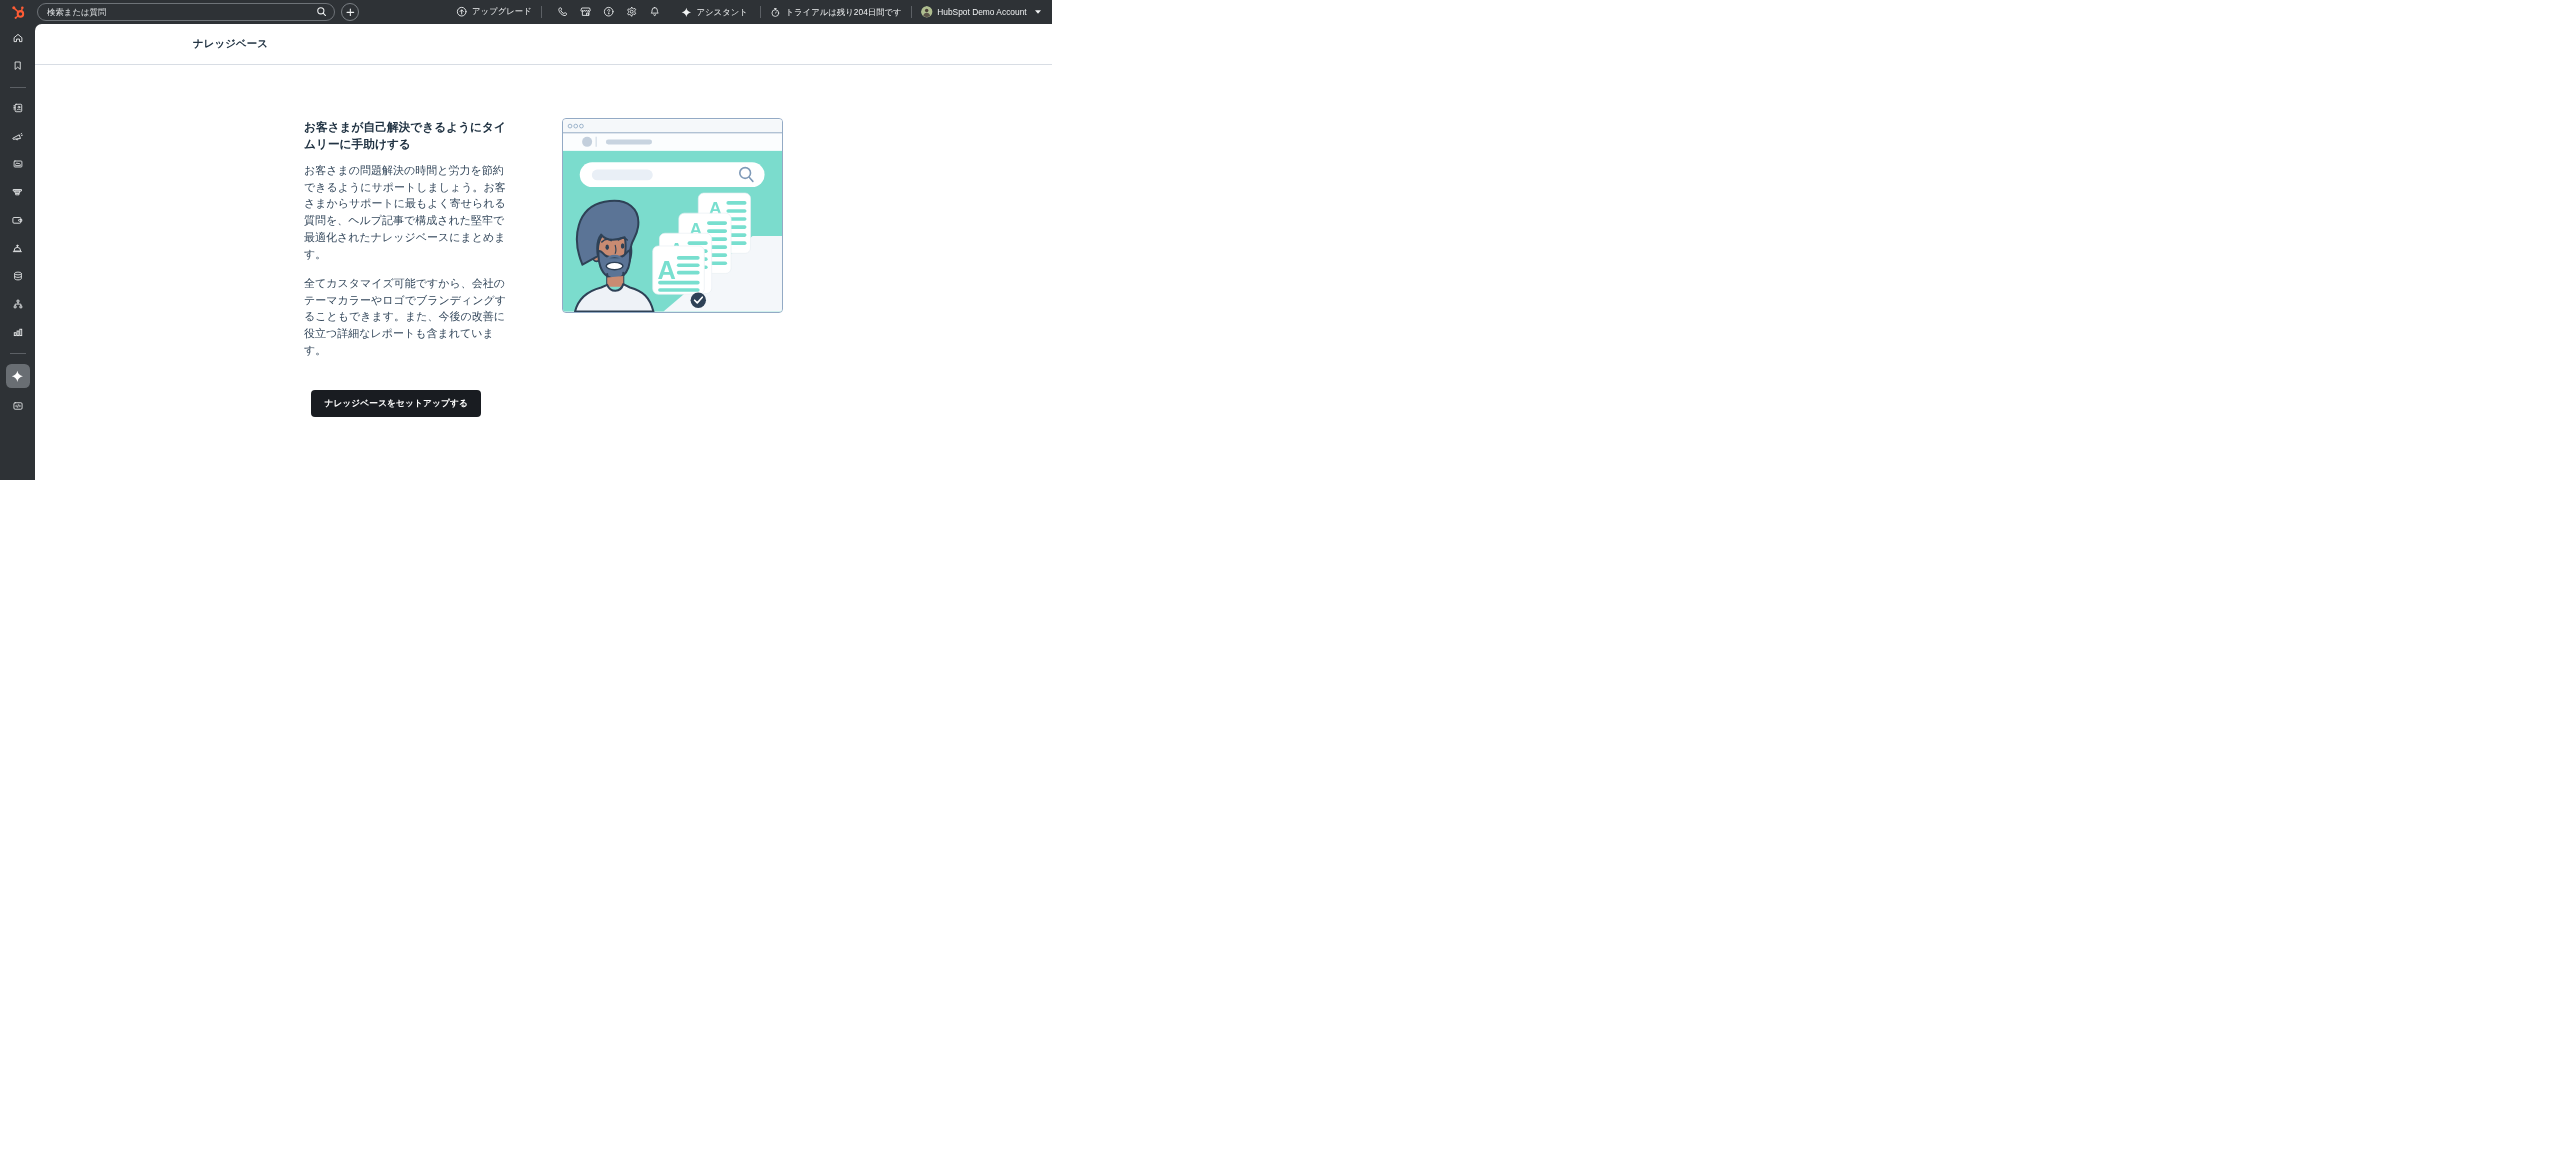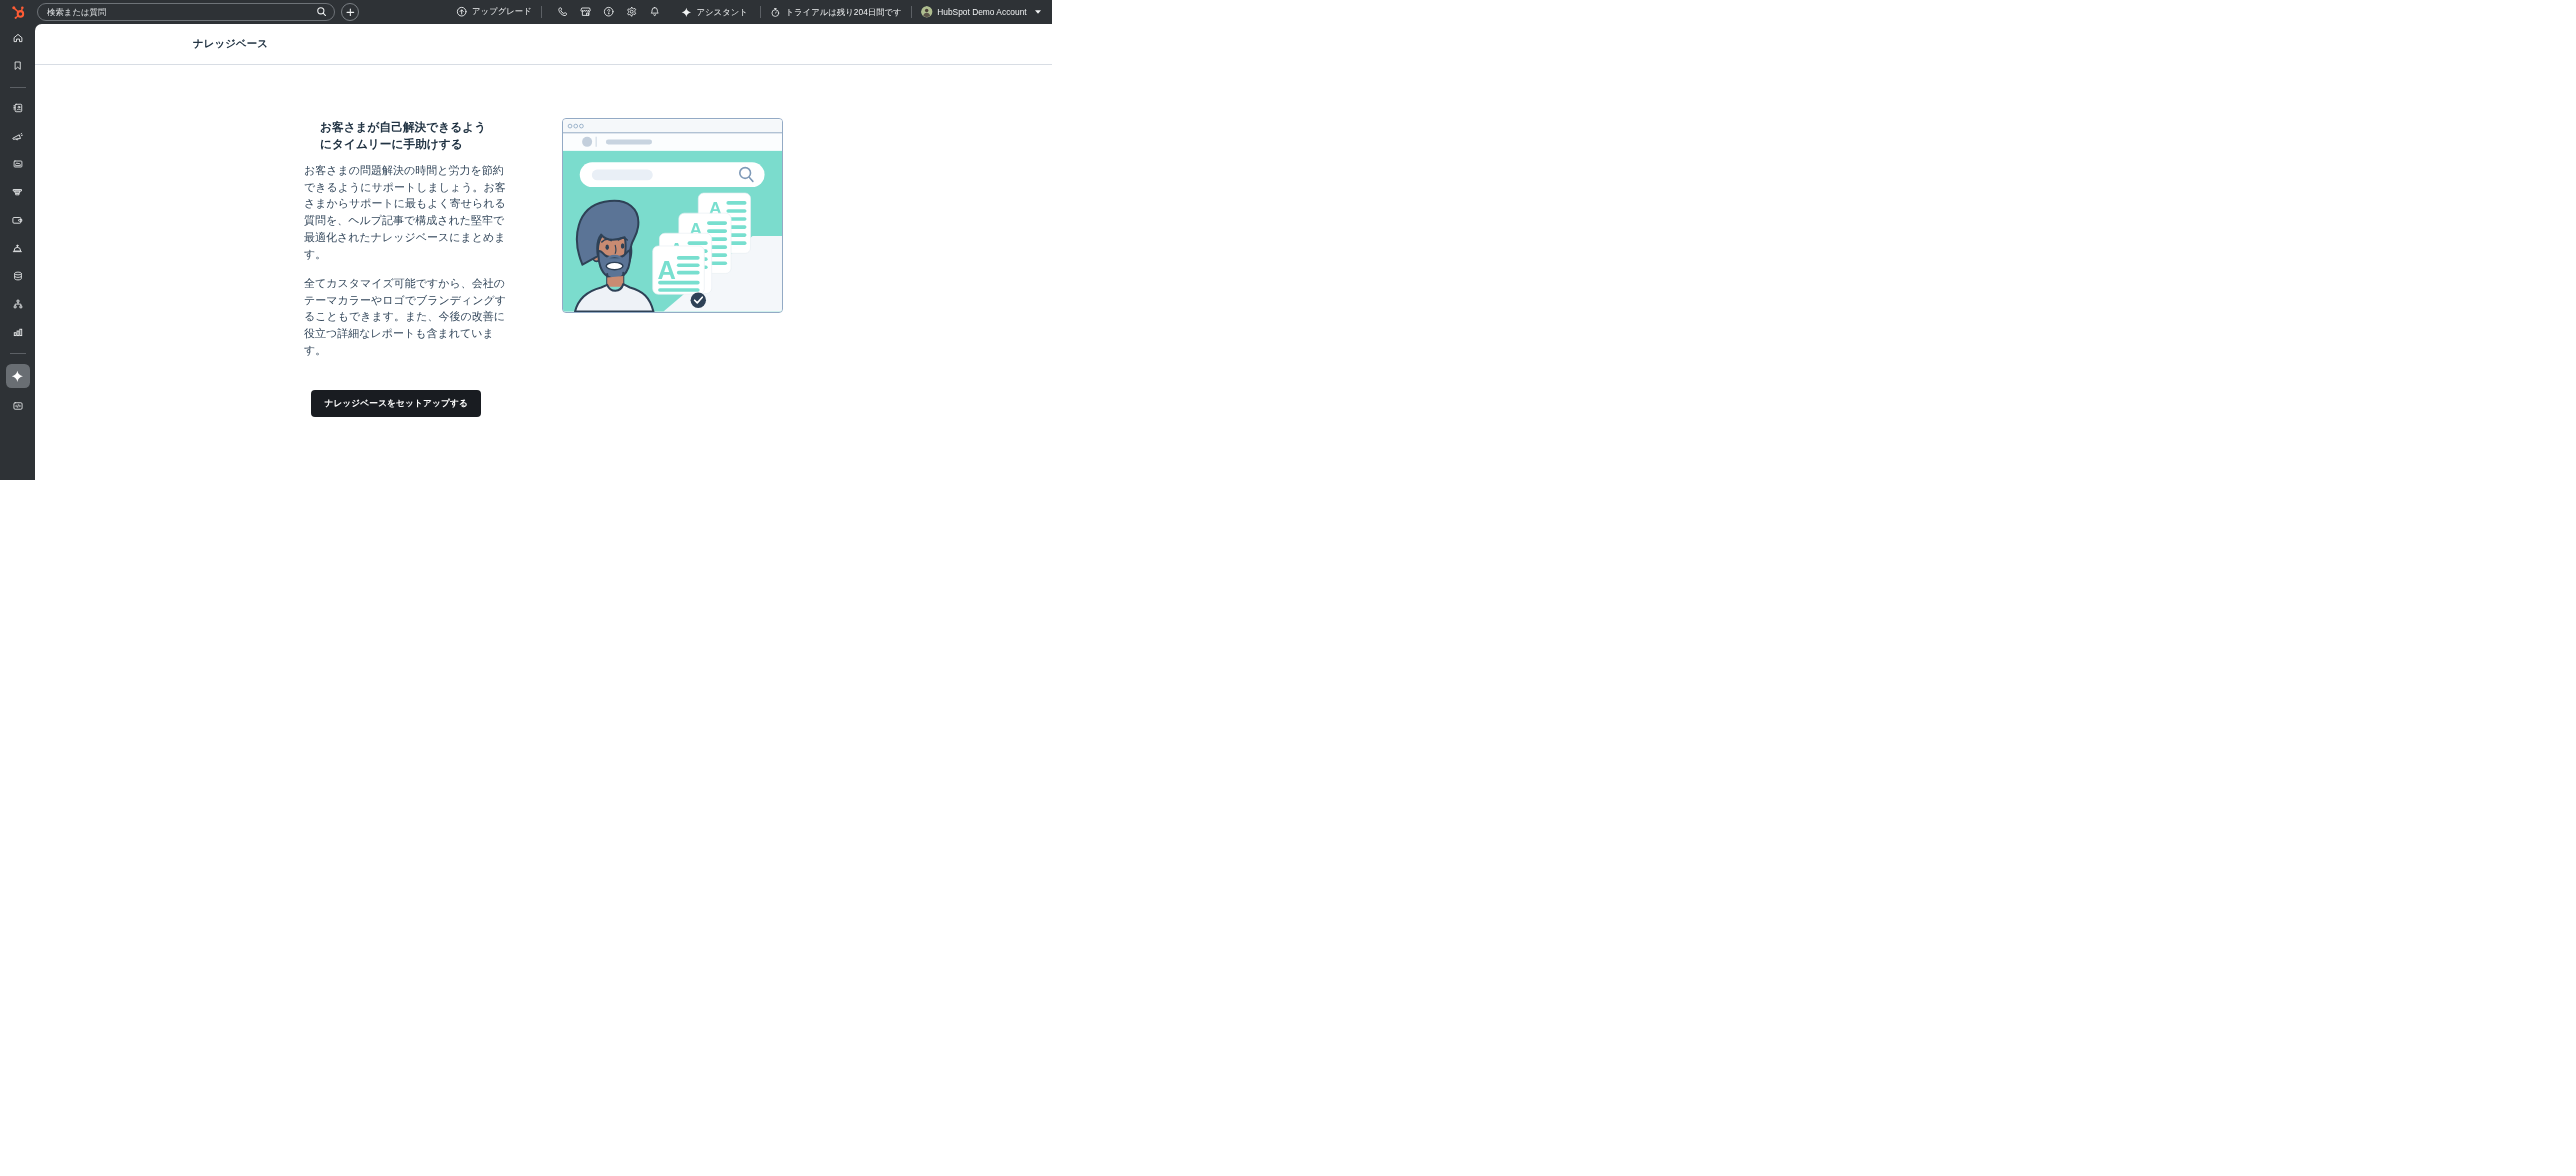--- a/index.html
+++ b/index.html
@@ -38,21 +38,21 @@
   .sidebar{width:35px;display:flex;flex-direction:column;align-items:center;color:#eceeef;flex:none;}
   .sb-item{width:35px;height:28px;display:flex;align-items:center;justify-content:center;background:none;border:none;color:#eceeef;cursor:pointer;padding:0;}
   .sb-divider{width:16px;height:0.7px;background:#5c6065;margin:6.7px 0;}
   .sb-active{width:24px;height:24px;border-radius:5.4px;background:#696e73;display:flex;align-items:center;justify-content:center;margin:4px 0;cursor:pointer;border:none;color:#fff;padding:0;}
   
   .content{flex:1;background:#ffffff;border-top-left-radius:6.7px;overflow:hidden;display:flex;flex-direction:column;}
   .content-header{height:40px;flex:none;border-bottom:0.7px solid #d8dde4;display:flex;align-items:center;padding-left:158px;}
   .page-title{font-size:10.4px;font-weight:bold;color:#213343;letter-spacing:0.1px;font-family:Liberation Serif, serif;}
   .main{display:flex;justify-content:center;gap:49px;margin-top:53px;}
   .copy{width:209px;padding-top:1.3px;}
-  .copy h2{font-size:11.7px;line-height:1.4;color:#213343;margin:0 16px 10px;font-weight:bold;}
+  .copy h2{font-size:11.7px;line-height:1.4;color:#213343;margin:0 0 10px;font-weight:bold;}
   .copy p{font-size:11px;line-height:1.52;color:#33475b;margin:0 0 12.7px;}
   .cta{
     margin-top:19px;background:#191c21;color:#ffffff;border:none;border-radius:4px;
     font-size:8.7px;font-weight:bold;padding:7.4px 13.4px;cursor:pointer;
     font-family:inherit;letter-spacing:0.1px;margin-left:7px;
   }
   .illus{width:219px;height:193px;border:0.7px solid #93aac5;border-radius:4px;overflow:hidden;flex:none;}
   svg{display:block;}
 </style>
 </head>

